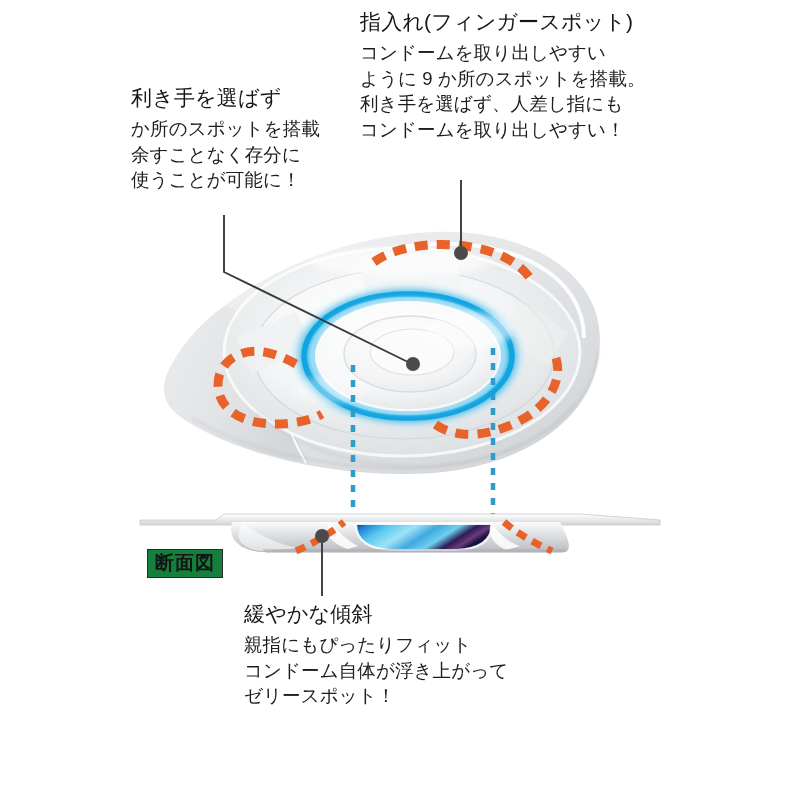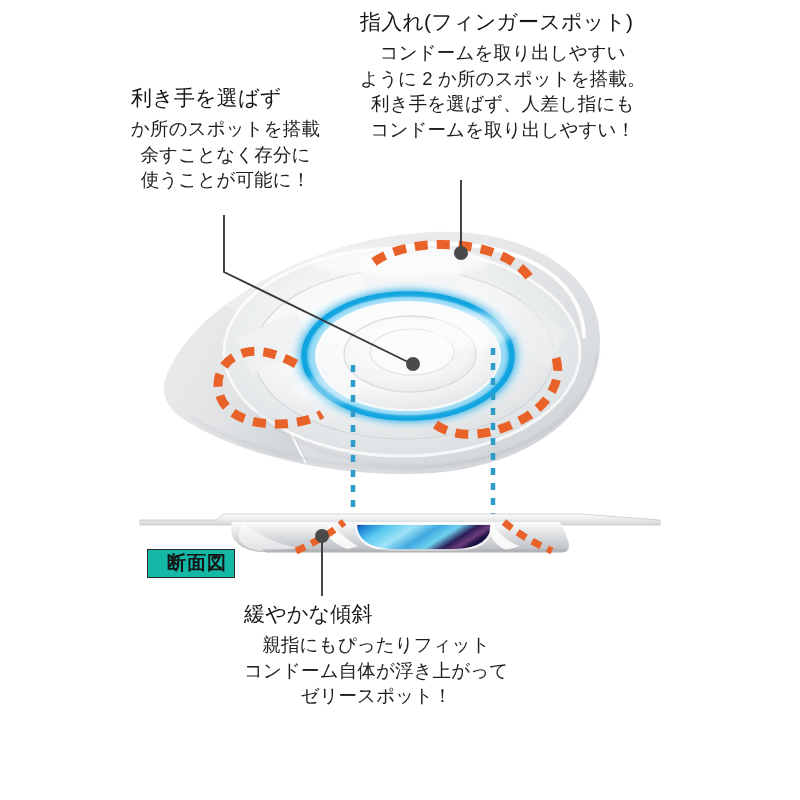--- a/index.html
+++ b/index.html
@@ -24,36 +24,36 @@
     white-space:nowrap;
     margin:0 0 6px 0;
   }
   .callout .c-body{
     font-size:18.5px;
     line-height:25.5px;
     letter-spacing:0.1px;
     color:#1d1d1d;
     white-space:nowrap;
   }
-  .callout .c-body div{white-space:nowrap;text-align:center;}
+  .callout .c-body div{white-space:nowrap;}
 
   #callout-jelly{left:131px;top:86px;}
   #callout-finger{left:360px;top:10px;}
   #callout-slope{left:244px;top:602px;}
 
   
   #section-label{
     position:absolute;left:147px;top:549px;
     border:1.6px solid #2a2a2a;
-    padding:2px 7px 3px 19px;
+    padding:2px 7px 3px 7px;
     font-size:19px;
     line-height:22px;
     font-weight:600;
     color:#141414;
-    background:#14b8a6;
+    background:#15803d;
     letter-spacing:1px;
   }
 
   
   #art{position:absolute;left:0;top:0;width:800px;height:800px;}
 </style>
 </head>
 <body>
 
 <div id="stage">
@@ -247,21 +247,21 @@
       <div>か所のスポットを搭載</div>
       <div>余すことなく存分に</div>
       <div>使うことが可能に！</div>
     </div>
   </div>
 
   <div class="callout" id="callout-finger">
     <div class="c-title">指入れ(フィンガースポット)</div>
     <div class="c-body">
       <div>コンドームを取り出しやすい</div>
-      <div>ように 2 か所のスポットを搭載。</div>
+      <div>ように 9 か所のスポットを搭載。</div>
       <div>利き手を選ばず、人差し指にも</div>
       <div>コンドームを取り出しやすい！</div>
     </div>
   </div>
 
   <div class="callout" id="callout-slope">
     <div class="c-title">緩やかな傾斜</div>
     <div class="c-body">
       <div>親指にもぴったりフィット</div>
       <div>コンドーム自体が浮き上がって</div>

